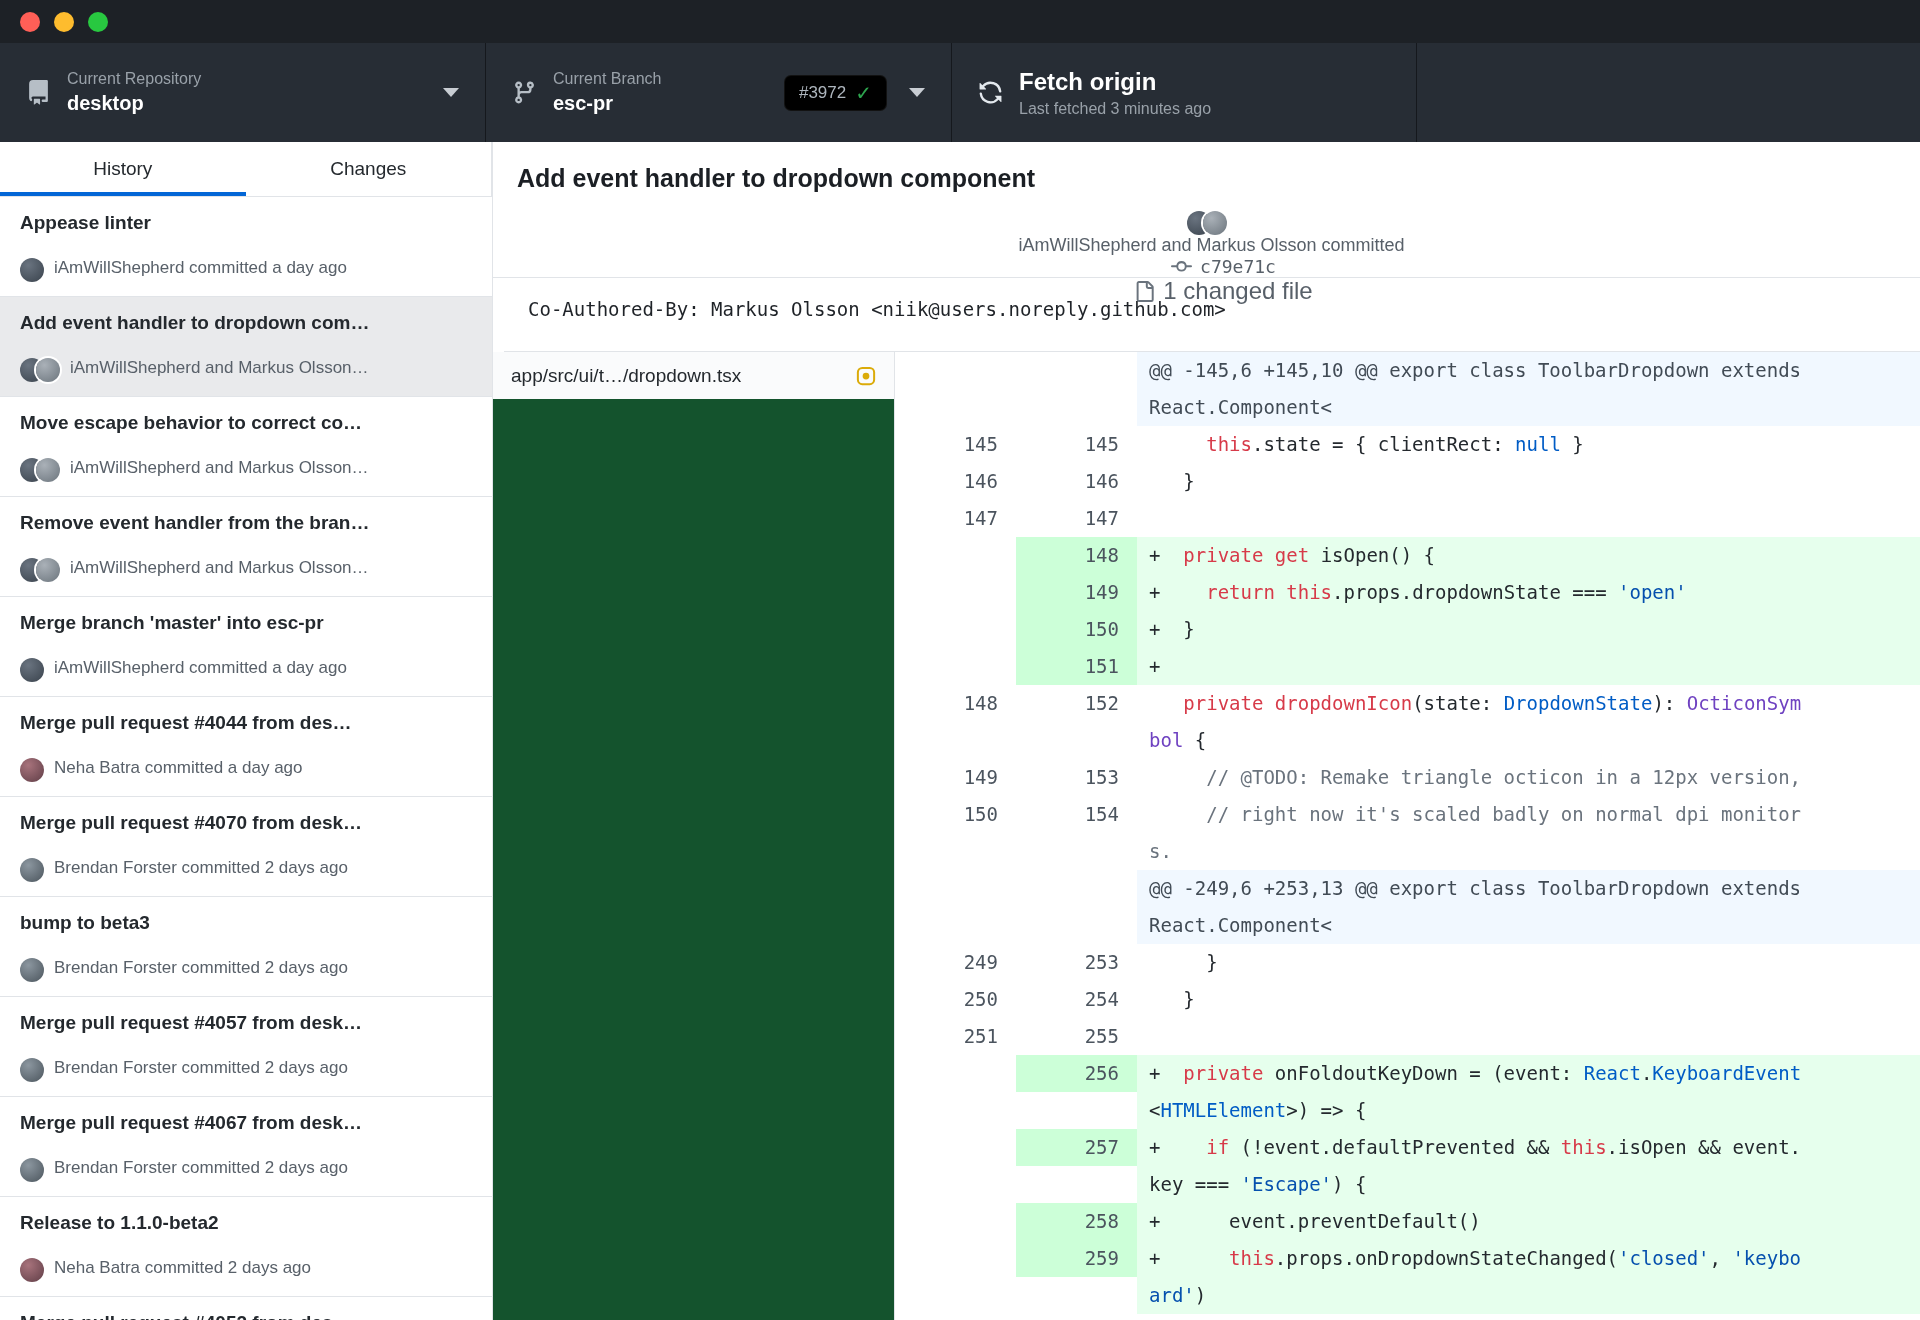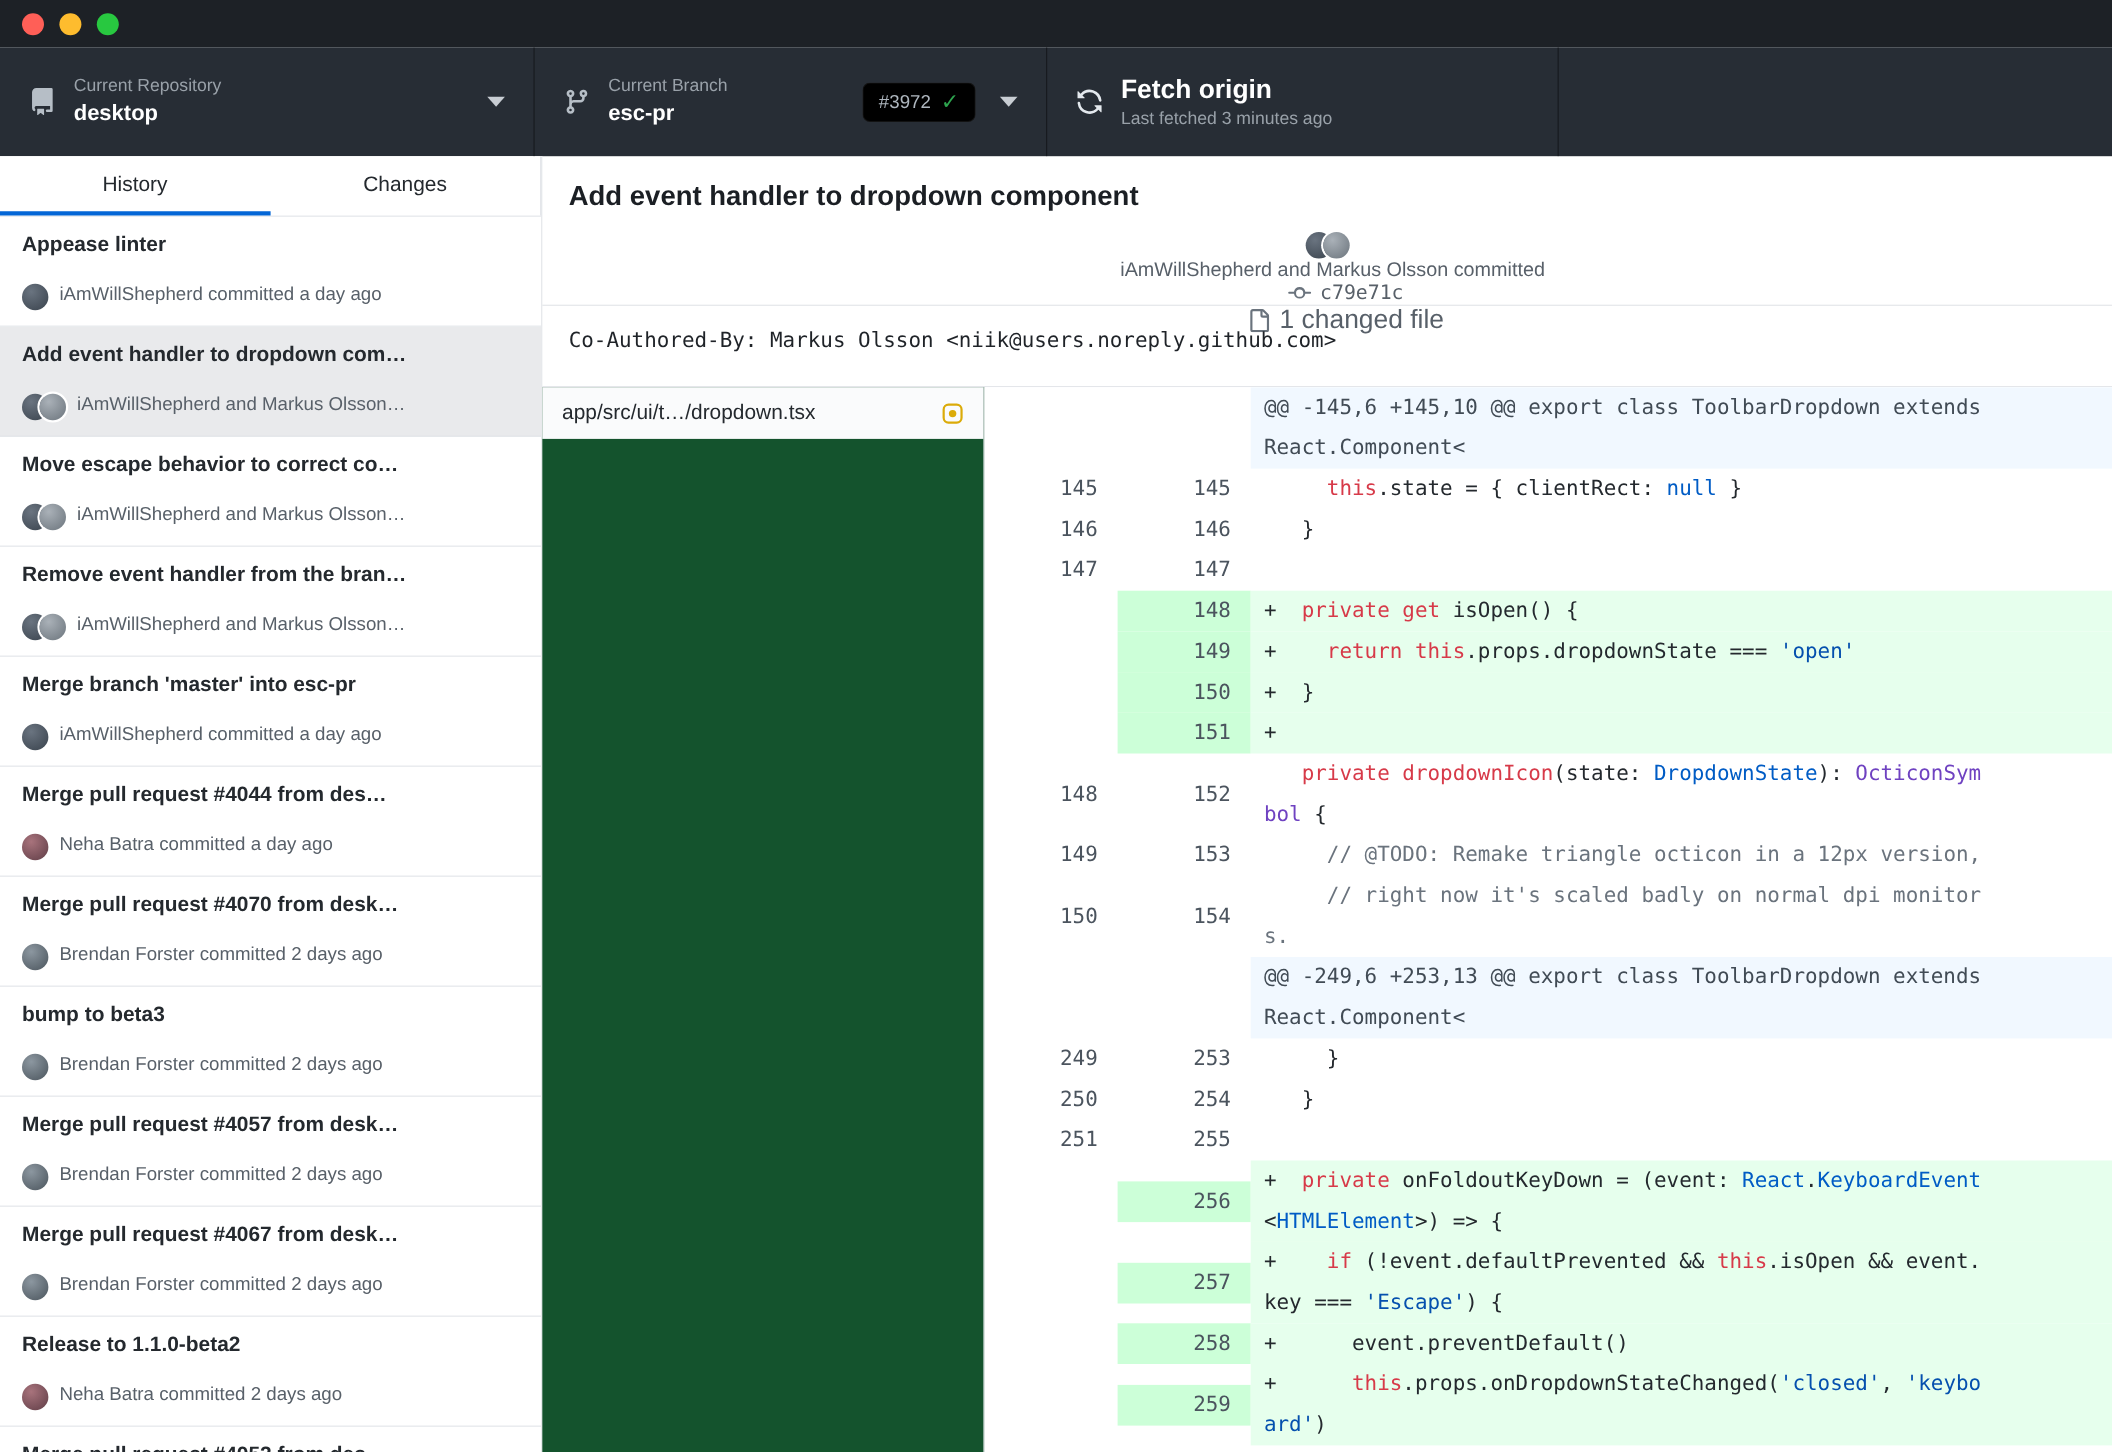--- a/index.html
+++ b/index.html
@@ -62,31 +62,31 @@
   .commit-header { padding:22px 24px 0 24px; height:136px; border-bottom:1px solid var(--border_gray); flex:0 0 auto; }
   .commit-title { font-size:25px; font-weight:700; color:#1b1f24; }
   .meta-row { display:flex; align-items:center; margin-top:18px;flex-direction:column; }
   .meta-text { margin-left:10px; font-size:18px; color:#586069; }
   .meta-group { display:flex; align-items:center; margin-left:34px; }
   .meta-icon { width:21px; height:21px; color:#6a737d; margin-right:8px; }
   .meta-icon svg { width:100%; height:100%; display:block; }
   .sha { font-size:18px; color:#586069; }
   .files-changed { font-size:24px; color:#586069; }
   .commit-desc { height:74px; padding:20px 24px; border-bottom:1px solid var(--border_gray);
-    font-size:19px; color:#1f2328; flex:0 0 auto; }
+    font-size:19px; color:#1f2328; flex:0 0 auto;margin-left:11px; }
 
   
   .diff-section { flex:1; display:flex; min-height:0; }
   .file-panel { width:402px; flex:0 0 auto; border-right:1px solid var(--border_gray); background:#14532d; }
   .file-row { height:47px; display:flex; align-items:center; justify-content:space-between; padding:0 18px; background:#fafbfc; }
   .file-path { font-size:19px; color:#24292e; white-space:nowrap; overflow:hidden; text-overflow:ellipsis; }
   .file-status { width:20px; height:20px; color:var(--modified_yellow); flex:0 0 auto; margin-left:10px; }
   .file-status svg { width:100%; height:100%; display:block; }
   .diff-view { flex:1; overflow:hidden; background:#fff; }
-  .diff-row { display:flex; align-items:center; font-size:19px; line-height:37px; }
+  .diff-row { display:flex; align-items:flex-start; font-size:19px; line-height:37px; }
   .gutter { width:121px; flex:0 0 auto; text-align:right; padding-right:18px; color:#4b545e;
     font-family:"DejaVu Sans Mono","Liberation Mono",monospace; user-select:none; }
   .code { flex:1; padding-left:12px; padding-right:16px; min-width:0;
     font-family:"DejaVu Sans Mono","Liberation Mono",monospace; color:#24292e; }
   .code-text { display:block; max-width:58ch; white-space:pre-wrap; word-break:break-all; }
   .diff-row.added .gutter { background:var(--added_gutter_bg); }
   .diff-row.added .code { background:var(--added_bg); }
   .diff-row.hunk .gutter { background:var(--hunk_gutter_bg); }
   .diff-row.hunk .code { background:var(--hunk_bg); }
   .tok-kw { color:var(--keyword_red); }

